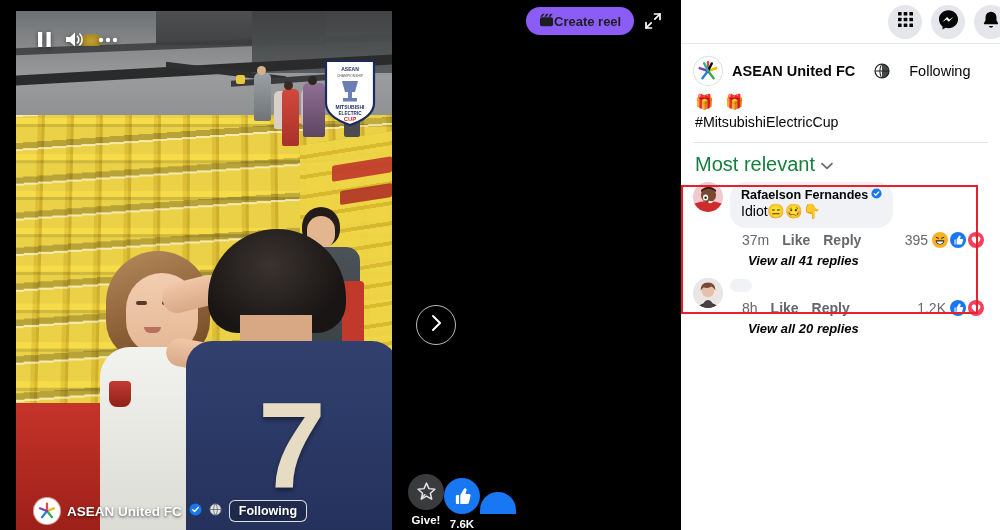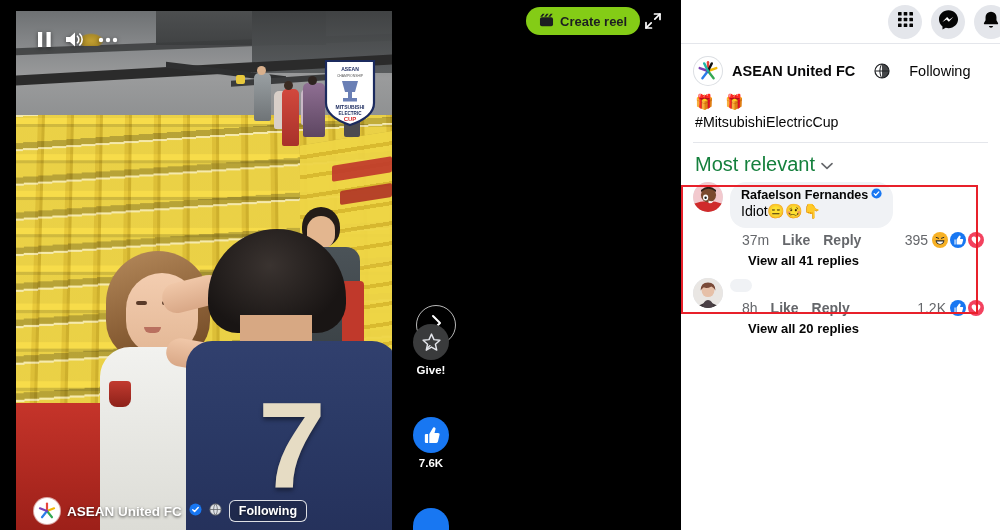--- a/index.html
+++ b/index.html
@@ -231,33 +231,33 @@
   .follow-btn{
     border:1px solid rgba(255,255,255,.85);
     border-radius:6px; color:#fff; font-size:12.5px; font-weight:700;
     padding:3px 9px; background:rgba(0,0,0,.18);
     text-shadow:0 1px 2px rgba(0,0,0,.6);
   }
 
   
   .create-reel{
     position:absolute; left:526px; top:7px;
-    background:#84cc16; border-radius:17px; height:28px;
-    display:flex;align-items:center;gap:6px; padding:0 13px;
+    background:#8b5cf6; border-radius:17px; height:28px;
+    display:flex;align-items:center;gap:0; padding:0 13px;
     font-size:13px; font-weight:700; color:#1c1e21;
     z-index:8;
   }
   .expand-btn{
     position:absolute; left:644px; top:12px; width:18px;height:18px; z-index:8;
   }
 
   
   .rail{
     position:absolute; left:408px; bottom:0; width:46px; z-index:8;
-    display:flex; flex-direction:column; align-items:center;gap:32px;
+    display:flex; flex-direction:row; align-items:center;
   }
   .next-circle{
     position:absolute; left:416px; top:305px;
     width:40px;height:40px;border-radius:50%;
     border:1.6px solid rgba(255,255,255,.72);
     display:flex;align-items:center;justify-content:center; z-index:8;
   }
   .rail-item{ display:flex; flex-direction:column; align-items:center; }
   .rail-circle{
     width:36px;height:36px;border-radius:50%;
@@ -312,21 +312,21 @@
   }
   .c-name{ font-size:12.6px; font-weight:700; color:#050505; display:flex; align-items:flex-start; gap:3px; }
   .c-text{ font-size:14.2px; color:#050505; line-height:19px; }
   .c-meta{ display:flex; align-items:center; gap:13px; padding:4px 0 0 12px; position:relative; }
   .c-meta span{ font-size:14px; color:#65676b; }
   .c-meta .act{ font-weight:700; color:#65676b; }
   .reactions{ margin-left:auto; display:flex; align-items:center; gap:2px; padding-right:6px; }
   .rcount{ font-size:12.2px; color:#65676b; margin-right:2px; }
   .rchip{ width:16px;height:16px;border-radius:50%; display:flex;align-items:center;justify-content:center; font-size:10px; box-shadow:0 0 0 1.4px #fff; }
   .view-replies{
-    font-size:13px; font-weight:700; color:#050505; padding:5px 0 0 50px; position:relative;
+    font-size:13px; font-weight:700; color:#050505; padding:5px 0 0 50px; position:relative;font-style:italic;
   }
   .highlight-box{
     position:absolute; left:681px; top:185px; width:297px; height:129px;
     border:2.5px solid #e8202a; pointer-events:none; z-index:20;
   }
 </style>
 </head>
 <body>
 
 <div id="app">

